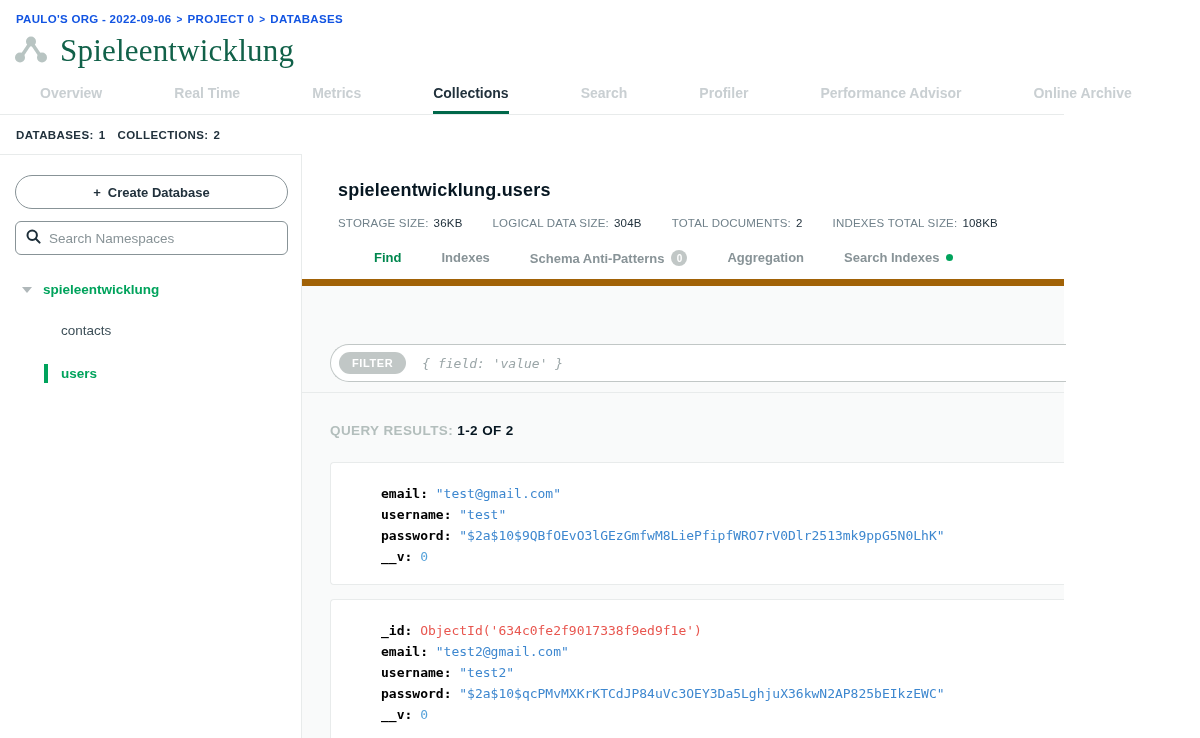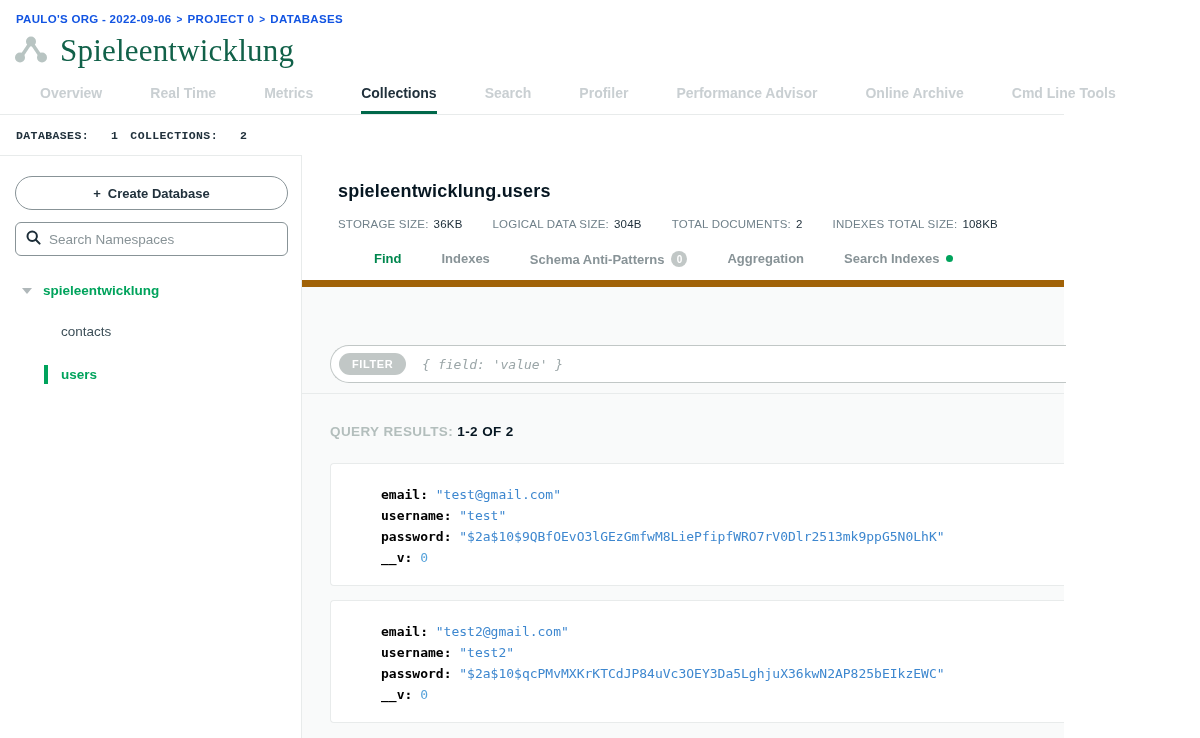--- a/index.html
+++ b/index.html
@@ -21,27 +21,27 @@
   .crumb-sep { margin: 0 5px; font-size: 10px; }
 
   
   .title-row { display: flex; align-items: center; gap: 12px; padding: 8px 16px 0 14px; }
   .page-title {
     font-family: "Liberation Serif", serif;
     font-size: 31px; font-weight: normal; color: #116149; letter-spacing: .2px;
   }
 
   
-  .tabs { display: flex; gap: 48px; padding-left: 40px; margin-top: 16px; border-bottom: 1px solid #e8ebeb; }
+  .tabs { display: flex; gap: 72px; padding-left: 40px; margin-top: 16px; border-bottom: 1px solid #e8ebeb; }
   .tab { font-size: 14px; font-weight: bold; color: #c9cfd2; padding-bottom: 13px; cursor: pointer; white-space: nowrap; }
   .tab.active { color: #21313c; box-shadow: inset 0 -3px 0 #00684a; }
 
   
   .counts { display: flex; gap: 12px; padding: 14px 16px 13px 16px; font-size: 11.5px; font-weight: bold; letter-spacing: .4px; color: #21313c; }
-  .count-pair { display: flex; gap: 22px; font-family: Liberation Mono, monospace; }
+  .count-pair { display: flex; gap: 5px; }
 
   
   .content { flex: 1; display: flex; min-height: 0; }
   .sidebar {
     width: 302px; min-width: 302px;
     border-top: 1px solid #e8ebeb; border-right: 1px solid #e8ebeb;
     padding: 20px 13px 0 15px; background: #fff;
   }
   .create-db-btn {
     width: 100%; height: 34px; background: #fff;
@@ -261,20 +261,23 @@
           <div class="doc-line">
             <span class="doc-key">password</span><span class="doc-colon">: </span><span class="val-string">"$2a$10$9QBfOEvO3lGEzGmfwM8LiePfipfWRO7rV0Dlr2513mk9ppG5N0LhK"</span>
           </div>
           <div class="doc-line">
             <span class="doc-key">__v</span><span class="doc-colon">: </span><span class="val-number">0</span>
           </div>
         </div>
 
         <div class="doc-card">
           <div class="doc-line">
+            <span class="doc-key">_id</span><span class="doc-colon">: </span><span class="val-objectid">ObjectId('634c0fe2f9017338f9ed9f1e')</span>
+          </div>
+          <div class="doc-line">
             <span class="doc-key">email</span><span class="doc-colon">: </span><span class="val-string">"test2@gmail.com"</span>
           </div>
           <div class="doc-line">
             <span class="doc-key">username</span><span class="doc-colon">: </span><span class="val-string">"test2"</span>
           </div>
           <div class="doc-line">
             <span class="doc-key">password</span><span class="doc-colon">: </span><span class="val-string">"$2a$10$qcPMvMXKrKTCdJP84uVc3OEY3Da5LghjuX36kwN2AP825bEIkzEWC"</span>
           </div>
           <div class="doc-line">
             <span class="doc-key">__v</span><span class="doc-colon">: </span><span class="val-number">0</span>

